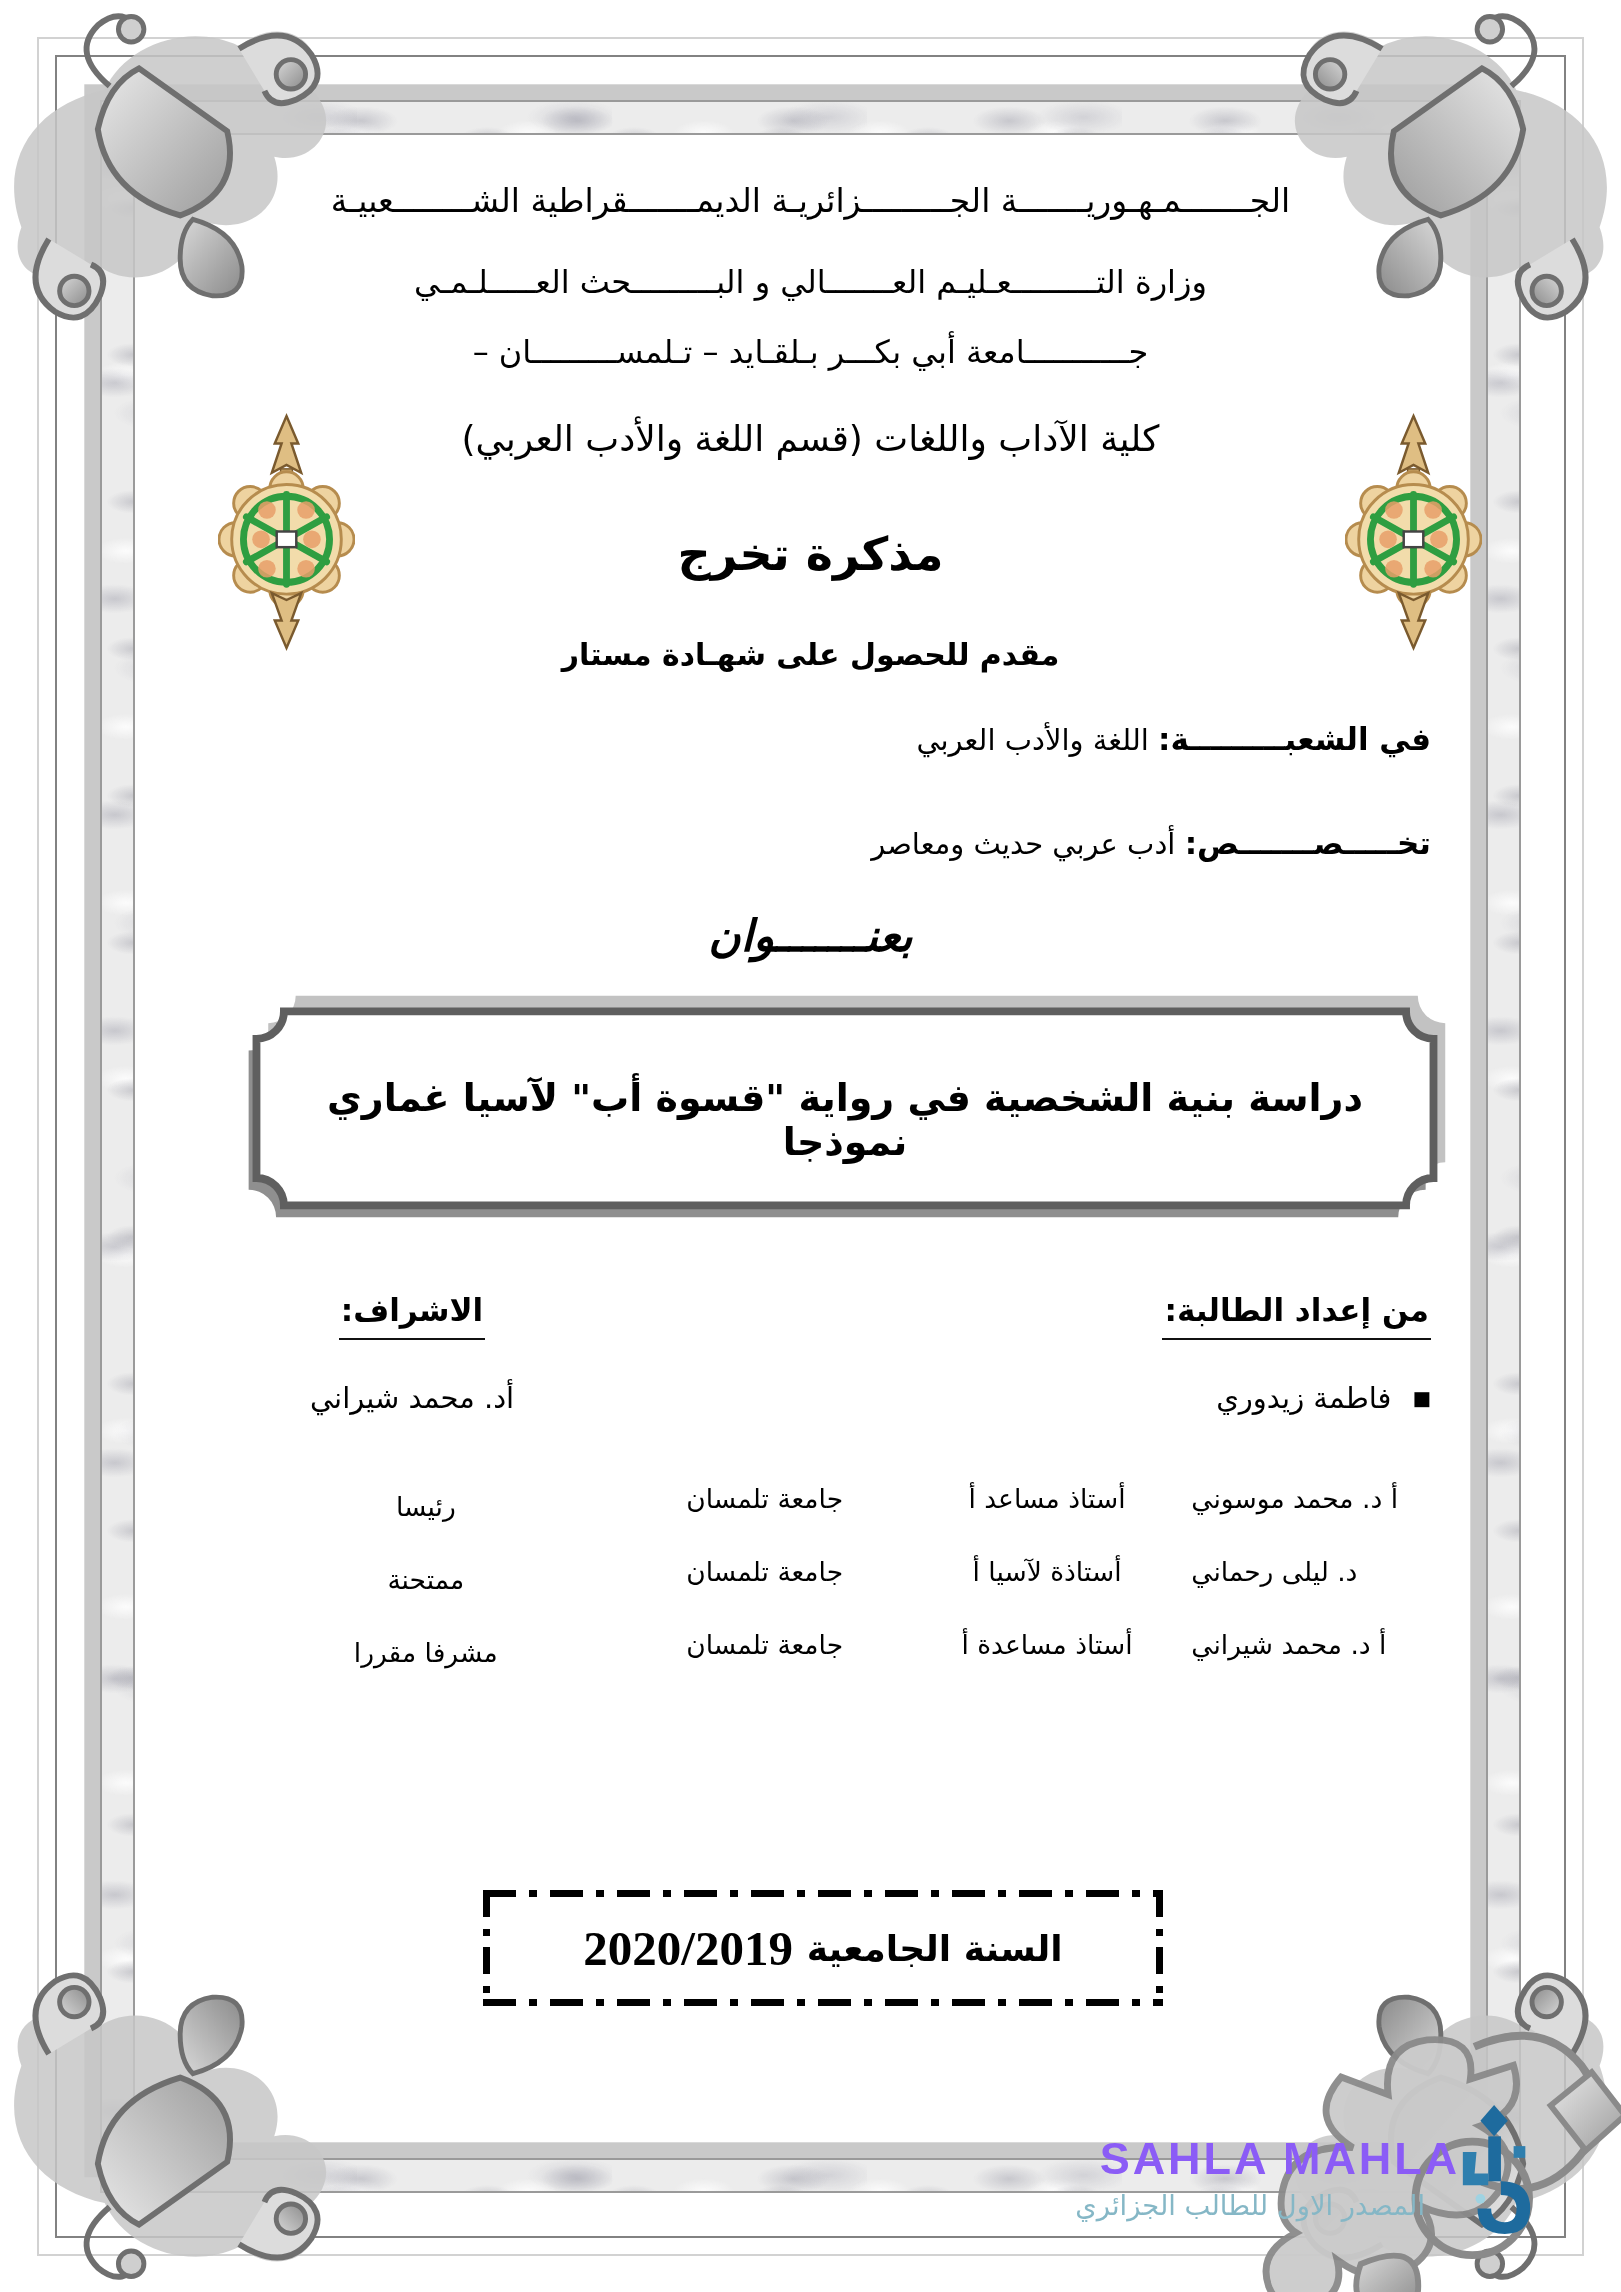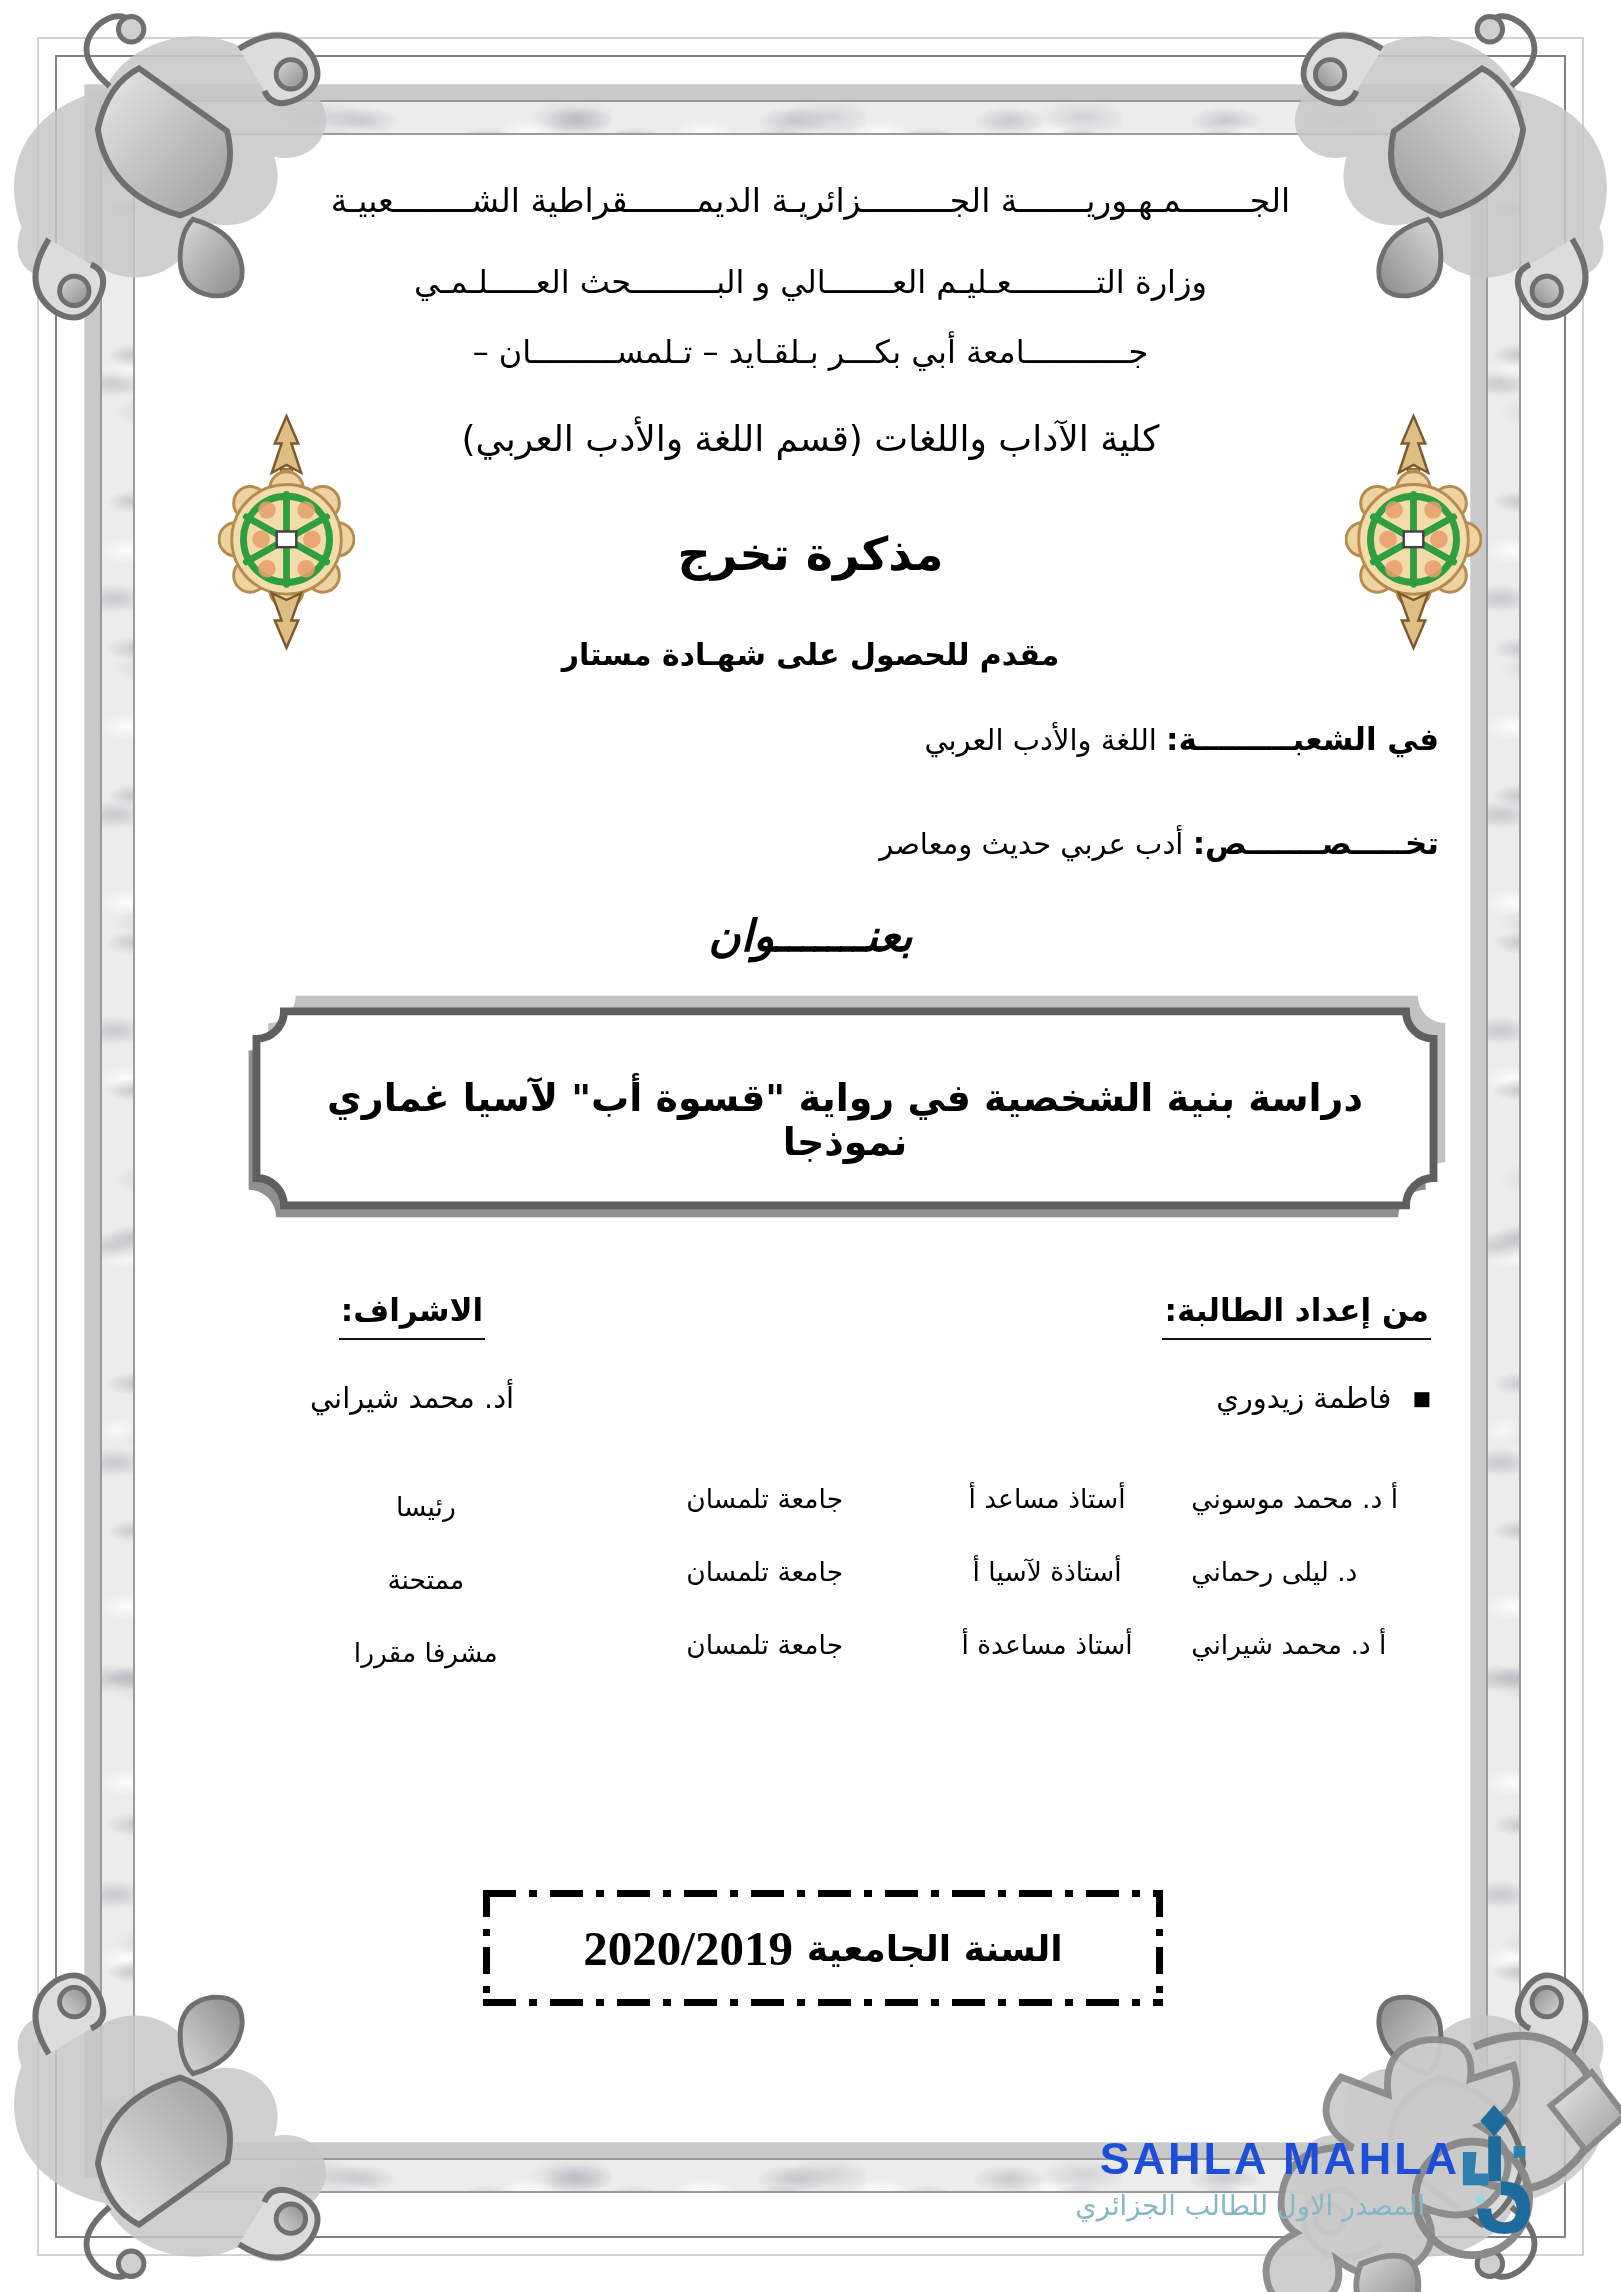--- a/index.html
+++ b/index.html
@@ -43,21 +43,21 @@
   .emblem.right { left:1345px; top:412px; }
   
   .ar { direction:rtl; }
   .cline { position:absolute; left:147px; right:147px; text-align:center; letter-spacing:0; }
   .h-line1 { top:181px; font-size:33px; }
   .h-line2 { top:263px; font-size:32px; }
   .h-line3 { top:333px; font-size:32px; }
   .h-fac   { top:418px; font-size:36px; }
   .memo-title { top:527px; font-size:46px; font-weight:bold; }
   .memo-sub   { top:637px; font-size:30px; font-weight:bold; }
-  .field-line { position:absolute; right:182px; font-size:29px; }
+  .field-line { position:absolute; right:190px; font-size:29px; }
   .field-line .lbl { font-weight:bold; font-size:31px; }
   .f-branch    { top:721px; }
   .f-specialty { top:825px; }
   .titled { top:910px; font-size:44px; font-weight:bold;font-style:italic; }
   .plaque-wrap { position:absolute; left:231px; top:982px; width:1228px; height:247px; }
   .plaque-wrap svg { position:absolute; inset:0; }
   .plaque-text {
     position:absolute; left:39px; right:39px; top:94px; text-align:center;
     font-size:38px; font-weight:bold;
   }
@@ -80,21 +80,21 @@
     background-image:repeating-linear-gradient(90deg,#000 0 33px,transparent 33px 46px,#000 46px 54px,transparent 54px 67px); }
   .yb.v { top:0; bottom:0; width:6.9px;
     background-image:repeating-linear-gradient(180deg,#000 0 27.4px,transparent 27.4px 39px,#000 39px 46px,transparent 46px 57px); }
   .yb.t { top:0; } .yb.b { bottom:0; } .yb.l { left:0; } .yb.r { right:0; }
   .year-text { position:absolute; inset:0; display:flex; align-items:center; justify-content:center;
                direction:rtl; font-size:36px; font-weight:bold; gap:13.7px; }
   .year-text .num { font-family:"Liberation Serif", serif; font-size:49px; font-weight:bold; }
   
   .wm-swirl { position:absolute; right:-17.6px; bottom:-17.6px; width:490px; height:323px; }
   .wm-brand { position:absolute; right:161px; top:2133px; font-family:"Liberation Sans", sans-serif;
-              font-size:45px; font-weight:bold; letter-spacing:2.9px; color:#1d4ed8; }
+              font-size:45px; font-weight:bold; letter-spacing:2.9px; color:#8b5cf6; }
   .wm-tag   { position:absolute; right:196px; top:2190px; direction:rtl;
               font-size:27.4px; color:#85b7c6; letter-spacing:1px; }
   .wm-glyph { position:absolute; right:82px; top:2103px; width:82px; height:137px; }
 </style>
 </head>
 <body>
 
 <div class="page">
 
   <svg width="0" height="0" style="position:absolute">

